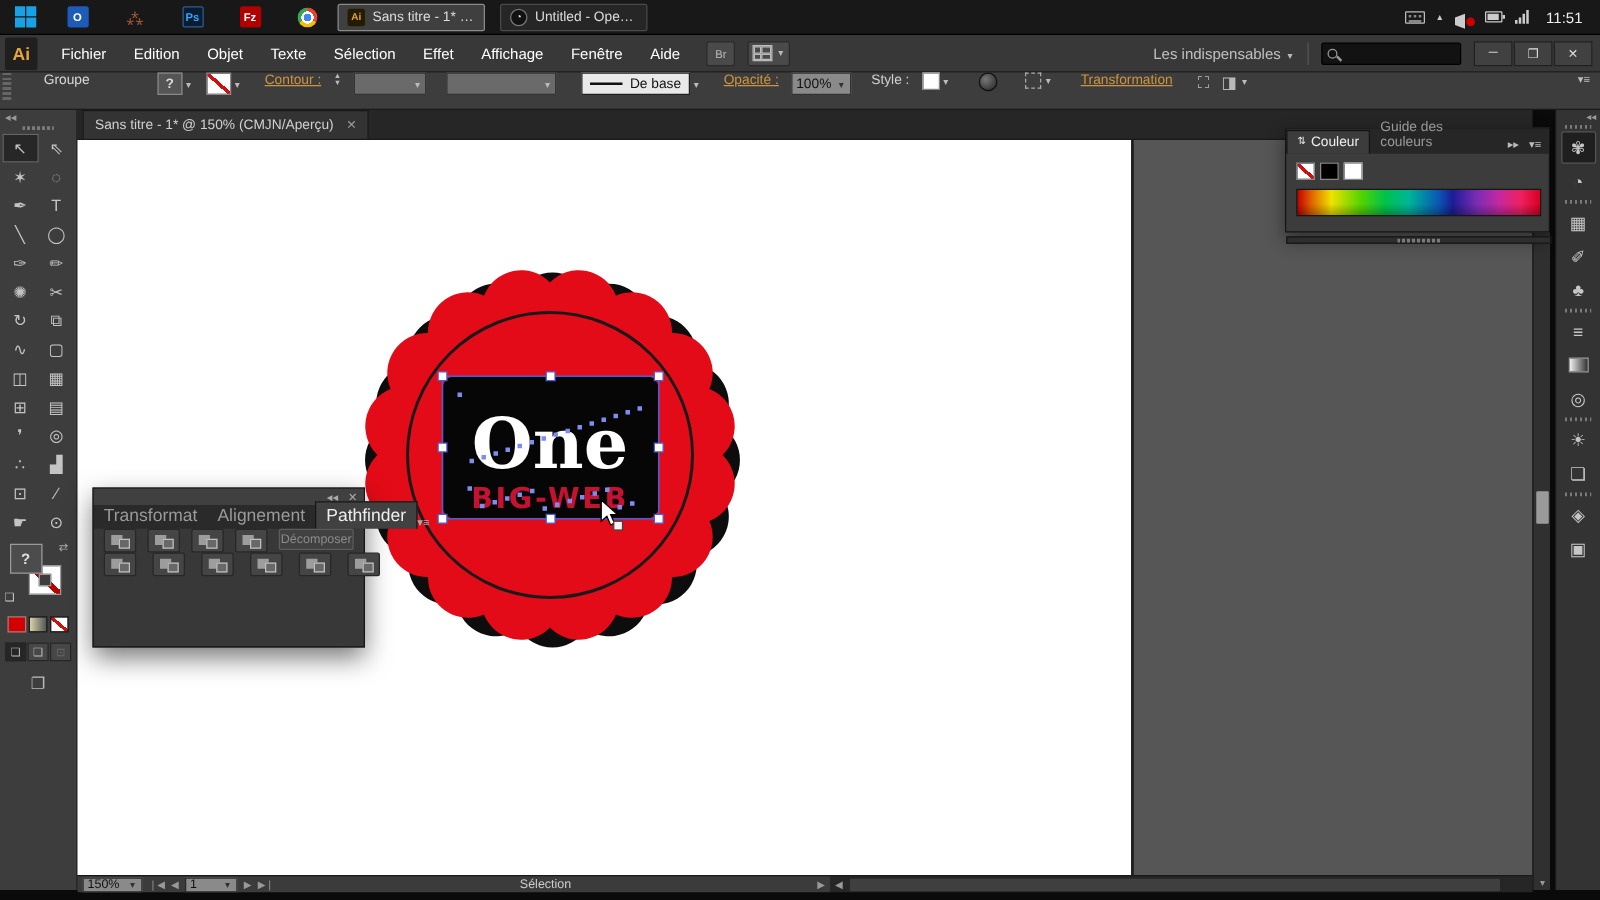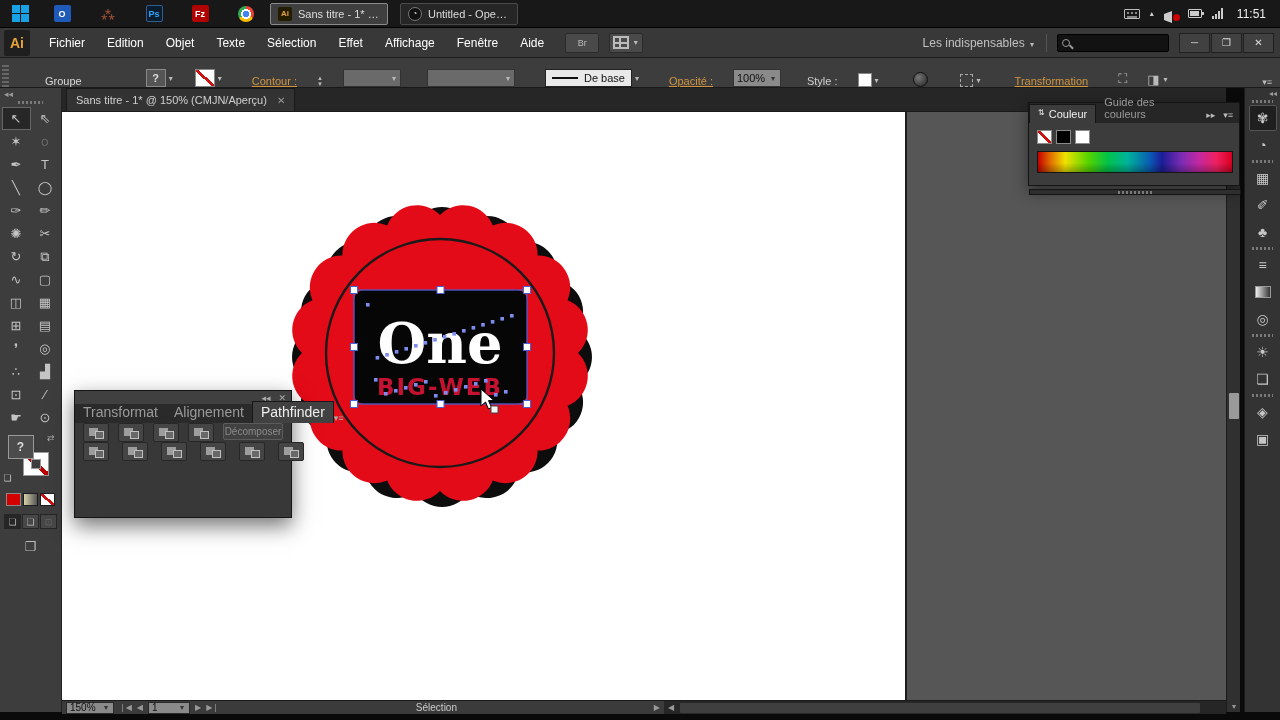--- a/index.html
+++ b/index.html
@@ -23,31 +23,31 @@
 .spk:before{content:"";position:absolute;left:0;top:3px;border:3px solid transparent;border-left:none;border-right:8px solid #ccc;height:6px}
 .spk .mute{position:absolute;right:-2px;bottom:-1px;width:7px;height:7px;border-radius:50%;background:#c00}
 .batt{width:14px;height:9px;border:1px solid #ccc;border-radius:1px;position:relative;background:linear-gradient(#ccc 0 0) 1px 1px/9px 5px no-repeat}
 .batt:after{content:"";position:absolute;right:-3px;top:2px;width:2px;height:3px;background:#ccc}
 .sig{display:flex;align-items:flex-end;gap:1px;height:11px}
 .sig i{width:2px;background:#ccc;display:block}
 
 #menubar{position:absolute;left:0;top:28px;width:1280px;height:30px;background:#383838;border-bottom:1px solid #1c1c1c;display:flex;align-items:center}
 #ai-logo{width:26px;height:26px;margin:0 8px 0 4px;background:#1f1f1f;color:#e8a33b;font-weight:bold;display:flex;align-items:center;justify-content:center;font-size:14px;border-radius:2px}
 .menu-item{padding:0 11px;color:#ffffff;font-size:12px}
-.mb-ico{width:34px;height:20px;background:#4a4a4a;border:1px solid #2a2a2a;border-radius:2px;display:flex;align-items:center;justify-content:center;font-size:9px;color:#bbb;margin-left:10px}
+.mb-ico{width:23px;height:20px;background:#4a4a4a;border:1px solid #2a2a2a;border-radius:2px;display:flex;align-items:center;justify-content:center;font-size:9px;color:#bbb;margin-left:10px}
 .arrange{width:16px;height:13px;border:1px solid #bbb;display:grid;grid-template-columns:6px 8px;grid-template-rows:1fr 1fr}
 .arrange i{border:1px solid #bbb;display:block}
 #mb-right{margin-left:auto;display:flex;align-items:center;gap:10px;padding-right:6px}
 #workspace{color:#c0c0c0}
 #searchbox{width:112px;height:18px;background:#121212;border:1px solid #000;border-radius:2px;display:flex;align-items:center;padding-left:4px;gap:4px}
 .mag{width:8px;height:8px;border:1.5px solid #999;border-radius:50%;position:relative}
 .mag:after{content:"";position:absolute;left:6px;top:6px;width:5px;height:1.5px;background:#999;transform:rotate(45deg)}
 .winctl{width:31px;height:20px;background:#414141;border:1px solid #202020;display:flex;align-items:center;justify-content:center;color:#ddd;font-size:10px}
 
-#optionsbar{position:absolute;left:0;top:58px;width:1280px;height:30px;background:#3d3d3d;border-bottom:1px solid #1a1a1a;display:flex;align-items:flex-end;gap:20px;font-size:11px}
+#optionsbar{position:absolute;left:0;top:58px;width:1280px;height:30px;background:#3d3d3d;border-bottom:1px solid #1a1a1a;display:flex;align-items:flex-start;gap:10px;font-size:11px}
 .grip{width:7px;height:22px;margin-left:2px;background:repeating-linear-gradient(0deg,#666 0 2px,transparent 2px 4px)}
 .swatch-q{width:20px;height:18px;background:#555;border:1px solid #888;color:#ddd;font-weight:bold;display:flex;align-items:center;justify-content:center;font-size:11px}
 .swatch-none{width:20px;height:18px;border:1px solid #888;background:linear-gradient(to top right,#fff 44%,#c11 44% 56%,#fff 56%)}
 .caret{color:#bbb;font-size:8px;padding:0 2px}
 .olink{color:#cf9440;text-decoration:underline}
 .stepper{display:flex;flex-direction:column;font-size:6px;color:#bbb;line-height:6px}
 .ddl{height:18px;background:#6a6a6a;border:1px solid #333;display:flex;align-items:center;justify-content:flex-end;padding:0 2px}
 .stroke-style{height:18px;background:#e9e9e9;color:#111;display:flex;align-items:center;gap:6px;padding:0 6px;border:1px solid #222}
 .stroke-style .line{width:26px;height:2px;background:#111}
 .mini-swatch{width:14px;height:14px;background:#fff;border:1px solid #888}
@@ -122,21 +122,21 @@
 #cp-grab{position:absolute;left:0;top:86px;width:212px;height:6px;background:#2e2e2e;border:1px solid #141414;display:flex;align-items:center;justify-content:center}
 #cp-grab .dots{width:34px}
 
 #dock{position:absolute;left:1244px;top:88px;width:36px;height:624px;background:#333;border-left:1px solid #1a1a1a}
 #dock-head{height:10px;display:flex;justify-content:flex-end;padding:1px 3px;color:#999;font-size:8px}
 .dock-sep{margin:2px 7px;height:3px}
 .dock-ico{width:28px;height:26px;margin:1px auto;display:flex;align-items:center;justify-content:center;color:#c6c6c6;font-size:14px;border-radius:2px}
 .dock-ico.active{background:#1f1f1f;border:1px solid #555}
 .dock-grad{width:16px;height:12px;background:linear-gradient(90deg,#eee,#333);border:1px solid #999}
 
-#badge-wrap{position:absolute;left:270px;top:183px;width:340px;height:340px}
+#badge-wrap{position:absolute;left:270px;top:194px;width:340px;height:340px}
 </style>
 </head>
 <body>
 
 <div id="taskbar">
   <div class="tb-ico" style="margin-left:8px">
       <div class="winlogo">
         <div></div>
         <div></div>
         <div></div>

